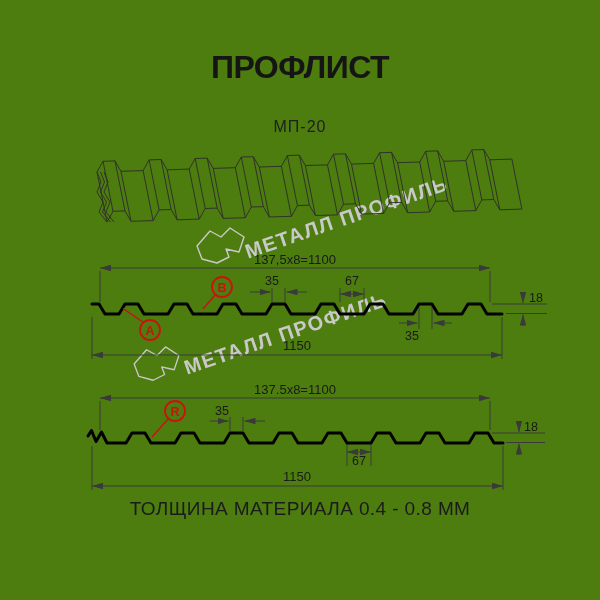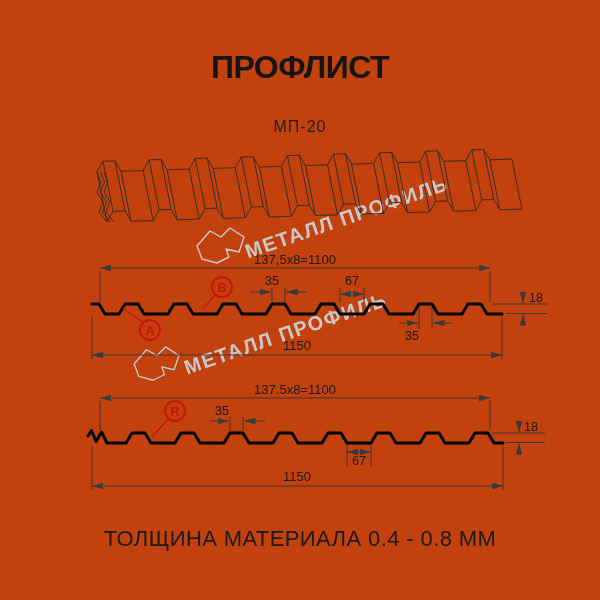--- a/index.html
+++ b/index.html
@@ -1,23 +1,23 @@
 <!DOCTYPE html>
 <html><head>
 <meta charset="utf-8">
 <style>
   html,body{margin:0;padding:0;background:#fff;}
-  .canvas{position:relative;width:600px;height:600px;background:#c2410c;overflow:hidden;
+  .canvas{position:relative;width:600px;height:600px;background:#4d7c0f;overflow:hidden;
           font-family:"Liberation Sans",sans-serif;}
   .abs{position:absolute;}
   .title{left:0;top:49px;width:600px;text-align:center;font-size:32px;font-weight:700;
          letter-spacing:-0.5px;color:#151515;}
   .subtitle{left:0;top:86px;width:600px;text-align:center;font-size:16px;font-weight:500;
             letter-spacing:1px;color:#202020;margin-top:32px;}
-  .footer{left:0;top:526px;width:600px;text-align:center;font-size:22px;font-weight:500;
+  .footer{left:0;top:498px;width:600px;text-align:center;font-size:19px;font-weight:500;
           letter-spacing:0.4px;color:#1b1b1b;}
   .wm-text{font-size:20px;font-weight:700;letter-spacing:1.5px;white-space:nowrap;
            transform:rotate(-19deg);transform-origin:0 50%;}
   .layer1{z-index:1;}
   .layer2{position:absolute;z-index:2;}
   svg text{font-family:"Liberation Sans",sans-serif;}
 </style>
 </head>
 <body>
 

